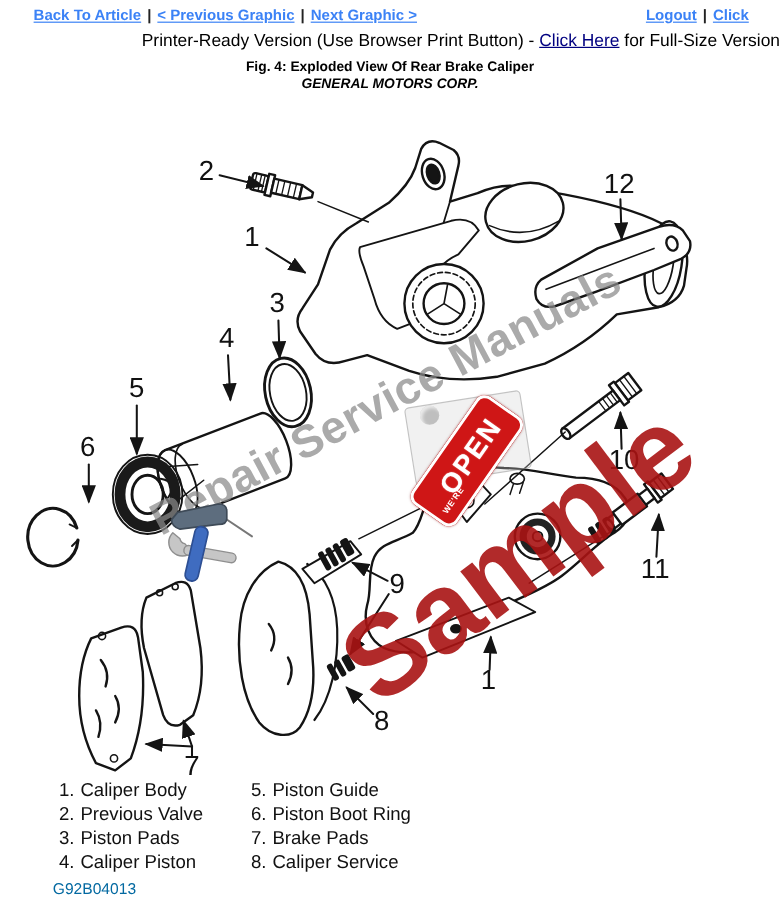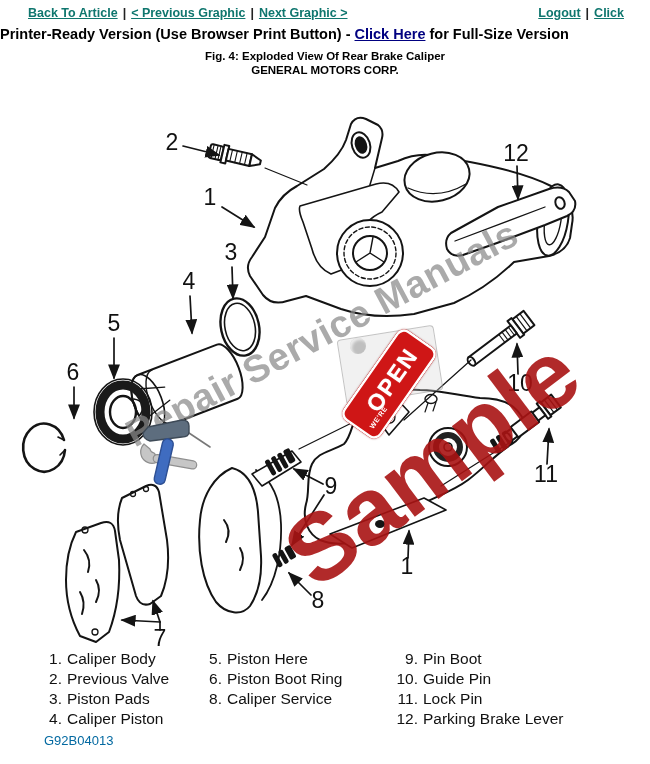--- a/index.html
+++ b/index.html
@@ -1,30 +1,30 @@
 <!DOCTYPE html>
 <html><head>
 <meta charset="utf-8">
 <style>
   html,body{margin:0;padding:0;background:#fff;}
   #page{position:relative;width:650px;height:764px;background:#fff;overflow:hidden;
         font-family:"Liberation Sans",sans-serif;}
   
   .nav{position:absolute;top:6px;left:28px;right:26px;display:flex;
        justify-content:space-between;font-size:12.5px;font-weight:bold;color:#000;}
-  .nav a{color:#0f766e;text-decoration:underline;cursor:pointer;white-space:nowrap;}
+  .nav a{color:#3b82f6;text-decoration:underline;cursor:pointer;white-space:nowrap;}
   .sep{color:#222;margin:0 5px;font-weight:bold;}
   .navgroup{display:flex;align-items:center;}
-  .printer-line{position:absolute;top:26px;left:0;width:650px;text-align:left;
-       font-size:14.5px;font-weight:bold;color:#000;}
+  .printer-line{position:absolute;top:26px;left:0;width:650px;text-align:right;
+       font-size:14.5px;font-weight:normal;color:#000;}
   .printer-line a{color:#000080;text-decoration:underline;cursor:pointer;}
   .fig-caption{position:absolute;top:50px;left:0;width:650px;text-align:center;
        font-size:11.5px;font-weight:bold;color:#000;}
   .company{position:absolute;top:64px;left:0;width:650px;text-align:center;
-       font-size:11.5px;font-weight:bold;color:#000;}
+       font-size:11.5px;font-weight:bold;color:#000;font-style:italic;}
   
   #art{position:absolute;left:0;top:0;z-index:1;}
   .wm-gray{position:absolute;left:322px;top:334px;z-index:2;white-space:nowrap;
        transform:translate(-50%,-50%) rotate(-28deg);font-size:38px;font-weight:bold;
        letter-spacing:.5px;color:#8a8a8a;opacity:.72;}
   .tools{position:absolute;left:136px;top:414px;z-index:2;}
   .sign-plate{position:absolute;left:341px;top:332px;width:96px;height:64px;z-index:3;
        background:rgba(210,210,210,.32);border:1px solid rgba(140,140,140,.45);
        border-radius:4px;transform:rotate(-9deg);}
   .sign-cup{position:absolute;left:350px;top:338px;width:16px;height:16px;z-index:3;
@@ -293,27 +293,22 @@
   </div>
 
   <div class="parts">
     <div class="pcol pcol1">
       <div class="prow"><span class="pnum">1.</span><span>Caliper Body</span></div>
       <div class="prow"><span class="pnum">2.</span><span>Previous Valve</span></div>
       <div class="prow"><span class="pnum">3.</span><span>Piston Pads</span></div>
       <div class="prow"><span class="pnum">4.</span><span>Caliper Piston</span></div>
     </div>
     <div class="pcol pcol2">
-      <div class="prow"><span class="pnum">5.</span><span>Piston Here</span></div>
+      <div class="prow"><span class="pnum">5.</span><span>Piston Guide</span></div>
       <div class="prow"><span class="pnum">6.</span><span>Piston Boot Ring</span></div>
+      <div class="prow"><span class="pnum">7.</span><span>Brake Pads</span></div>
       <div class="prow"><span class="pnum">8.</span><span>Caliper Service</span></div>
     </div>
-    <div class="pcol pcol3">
-      <div class="prow"><span class="pnum">9.</span><span>Pin Boot</span></div>
-      <div class="prow"><span class="pnum">10.</span><span>Guide Pin</span></div>
-      <div class="prow"><span class="pnum">11.</span><span>Lock Pin</span></div>
-      <div class="prow"><span class="pnum">12.</span><span>Parking Brake Lever</span></div>
-    </div>
   </div>
 
   <div class="footer-code">G92B04013</div>
 
 </div>
 
 </body></html>

